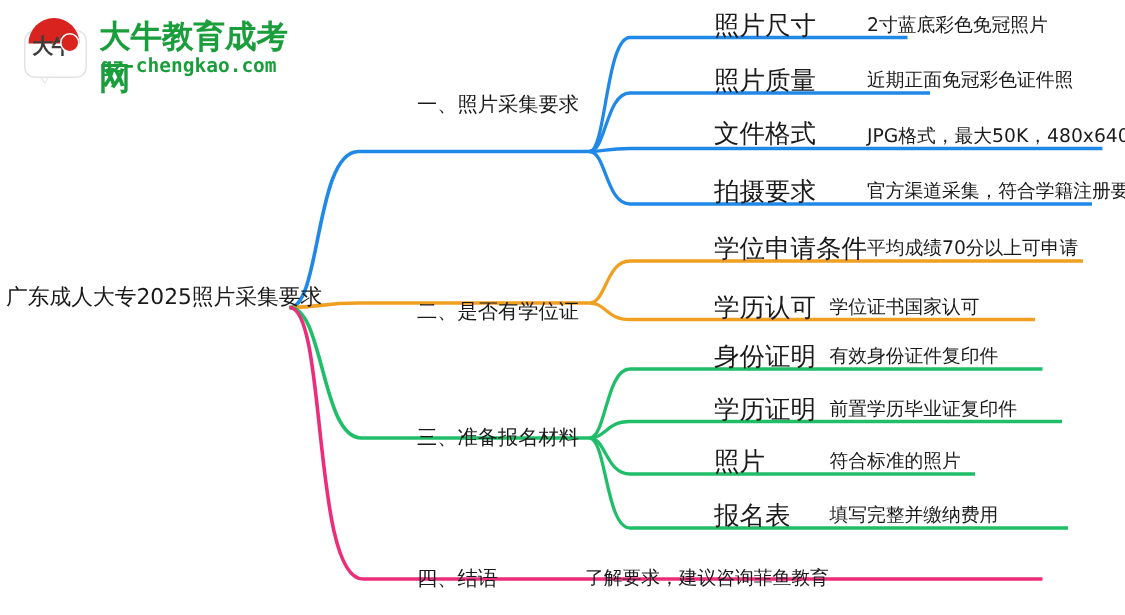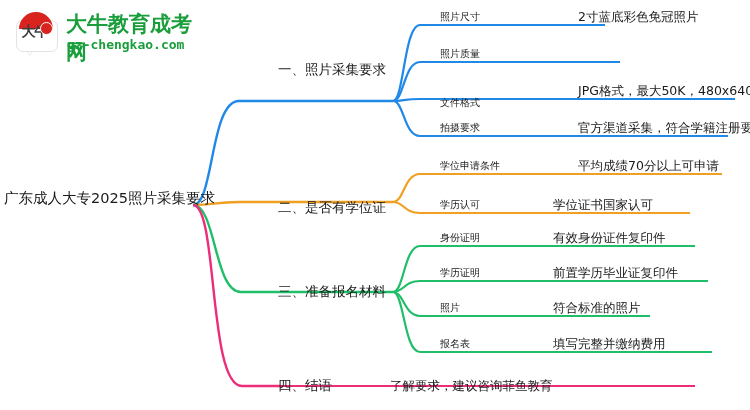--- a/index.html
+++ b/index.html
@@ -48,21 +48,21 @@
   .logo-sub{
     position:absolute;left:53px;top:29px;font-size:13px;font-weight:bold;
     color:#1a9e3c;font-family:"DejaVu Sans Mono",monospace;letter-spacing:0px;
   }
 
   
   .node{position:absolute;white-space:nowrap;color:#1a1a1a;
         font-family:"DejaVu Sans",sans-serif;}
   .root{font-size:14.5px;left:4px;top:198px;transform:translateY(-50%);text-align:center;}
   .lvl1{font-size:13.5px;transform:translateY(-50%);}
-  .lvl2-key{font-size:10px;transform:translateY(-50%);}
+  .lvl2-key{font-size:17px;transform:translateY(-50%);margin-left:36px;}
   .lvl2-val{font-size:12.5px;transform:translateY(-50%);}
 </style>
 </head>
 <body>
 
 <div id="stage">
 
   <div class="logo">
     <div class="logo-mark">
       <div class="logo-tail-b"></div>
@@ -97,21 +97,22 @@
     <path d="M193,205 C218,205 208,386 242,386 L280,386" fill="none" stroke="#ec2d7a" stroke-width="2.4"></path>
     <path d="M280,386 L695,386" fill="none" stroke="#ec2d7a" stroke-width="2.2"></path>
   </svg>
 
   <div class="node root">广东成人大专2025照片采集要求</div>
 
   <div class="node lvl1" style="left:278px;top:70px;">一、照片采集要求</div>
   <div class="node lvl2-key" style="left:440px;top:17px;">照片尺寸</div>
   <div class="node lvl2-val" style="left:578px;top:17px;">2寸蓝底彩色免冠照片</div>
   <div class="node lvl2-key" style="left:440px;top:54px;">照片质量</div>
-  <div class="node lvl2-key" style="left:440px;top:103px;text-align:right;">文件格式</div>
+  <div class="node lvl2-val" style="left:578px;top:54px;">近期正面免冠彩色证件照</div>
+  <div class="node lvl2-key" style="left:440px;top:89px;text-align:right;">文件格式</div>
   <div class="node lvl2-val" style="left:578px;top:91px;">JPG格式，最大50K，480x640像素</div>
   <div class="node lvl2-key" style="left:440px;top:128px;">拍摄要求</div>
   <div class="node lvl2-val" style="left:578px;top:128px;">官方渠道采集，符合学籍注册要求</div>
 
   <div class="node lvl1" style="left:278px;top:180px;margin-top:28px;">二、是否有学位证</div>
   <div class="node lvl2-key" style="left:440px;top:166px;">学位申请条件</div>
   <div class="node lvl2-val" style="left:578px;top:166px;">平均成绩70分以上可申请</div>
   <div class="node lvl2-key" style="left:440px;top:205px;">学历认可</div>
   <div class="node lvl2-val" style="left:553px;top:205px;">学位证书国家认可</div>
 

